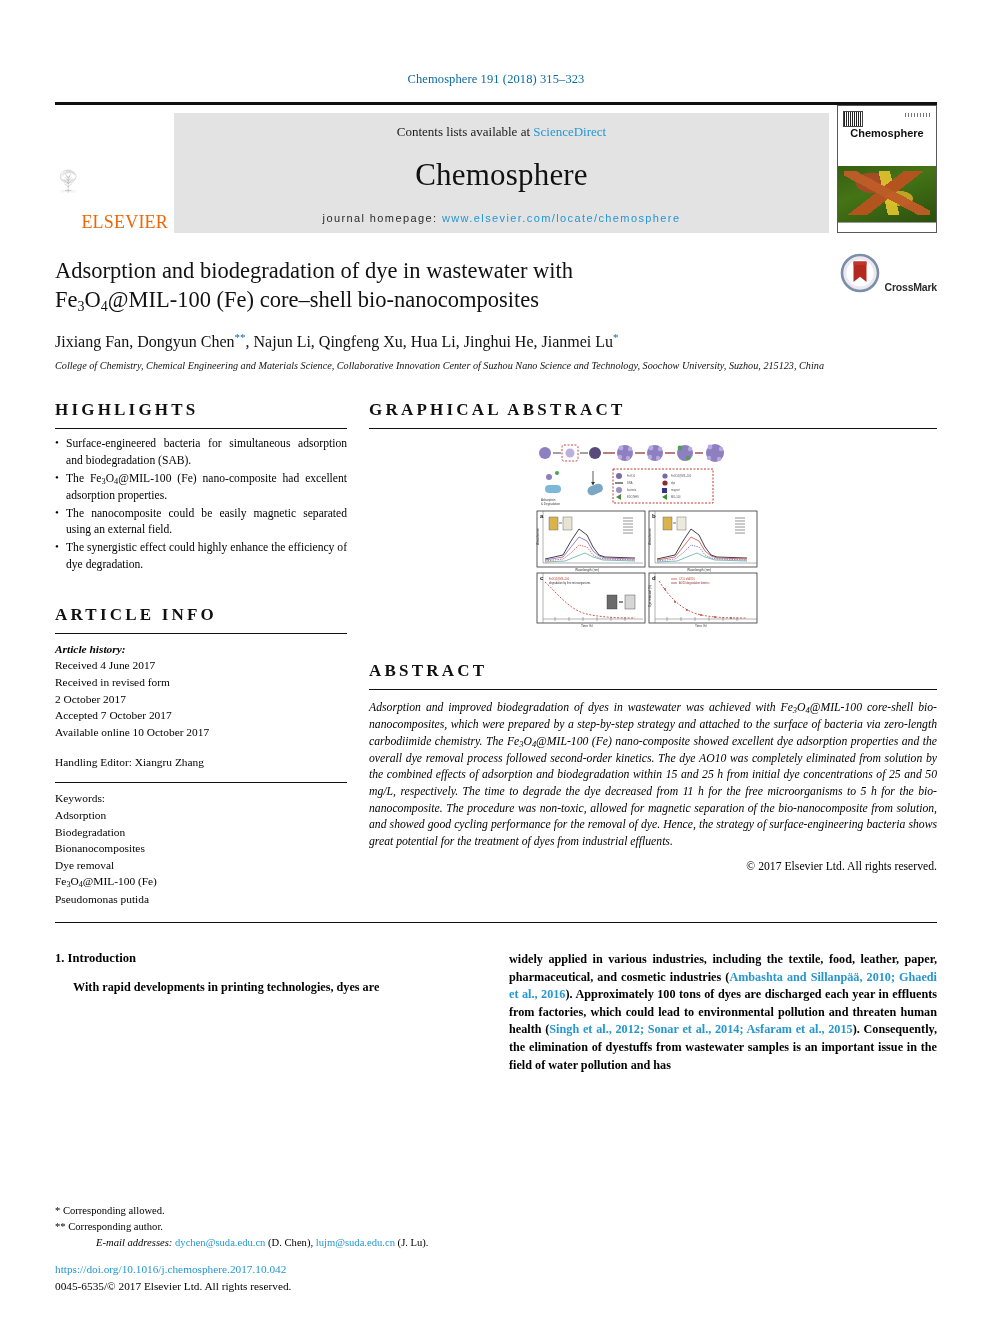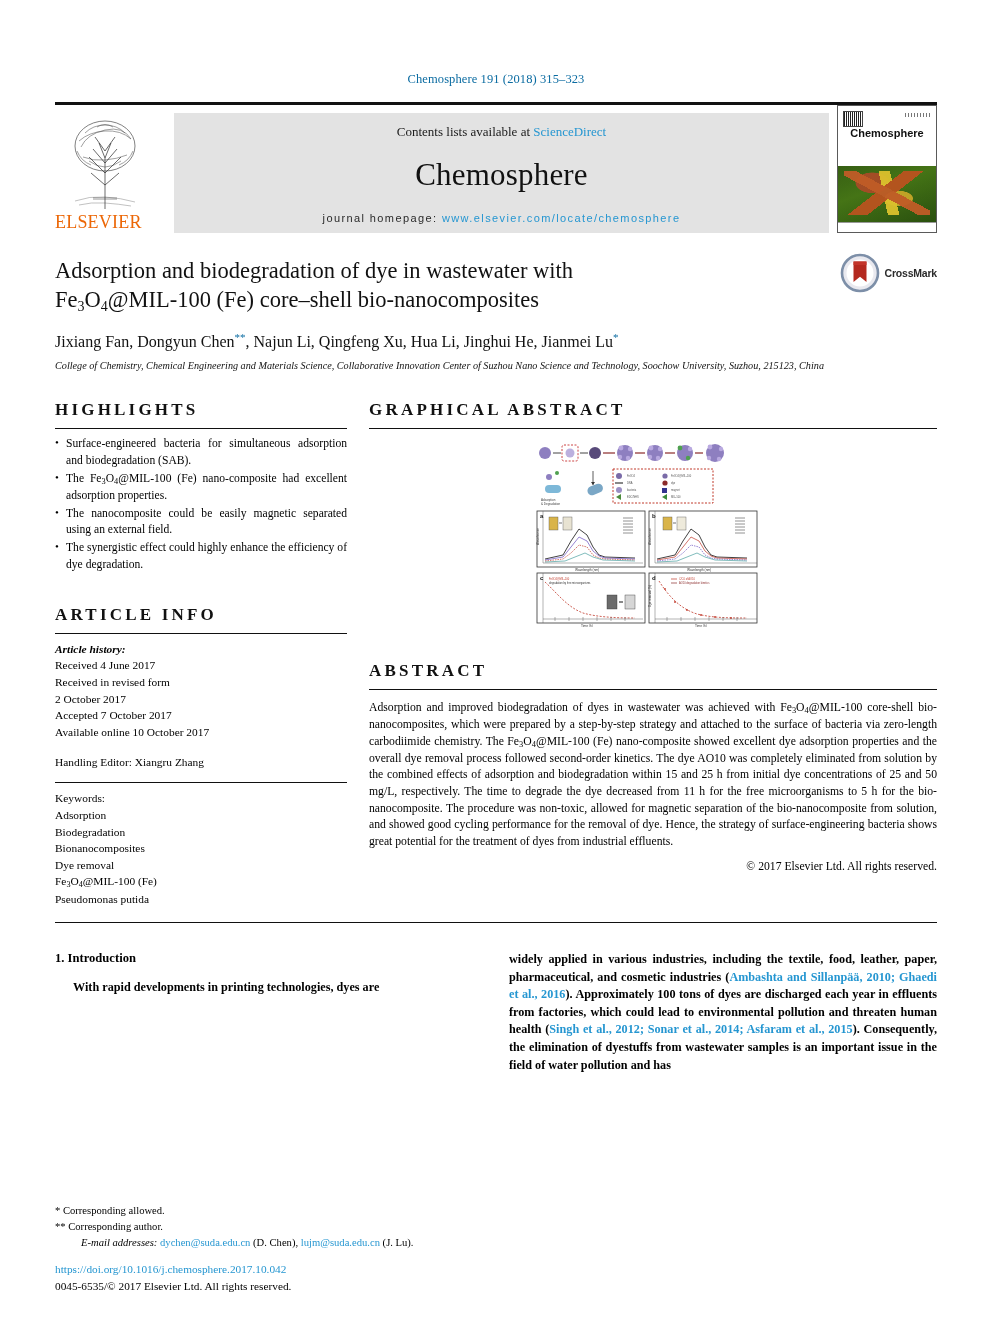--- a/index.html
+++ b/index.html
@@ -29,22 +29,22 @@
   
   .masthead {
     margin-top: 15px;
     border-top: 3px solid #111;
     display: flex;
     height: 131px;
   }
   .elsevier-logo {
     width: 113px; flex: 0 0 113px;
     position: relative;
-    display: flex; flex-direction: column;
-    justify-content: flex-end; align-items: flex-start;
+    display: flex; flex-direction: row;
+    justify-content: flex-end; align-items: flex-end;
     padding-bottom: 2px;
   }
   .elsevier-tree { width: 100px; height: 100px; }
   .elsevier-word {
     font-family: "Liberation Serif", serif;
     font-size: 18px; letter-spacing: .2px;
     color: #ec6707; font-weight: 400;
     line-height: 1;
   }
   .masthead-center {
@@ -119,21 +119,21 @@
     font-size: 16px; margin-top: 16px; color:#111;
     line-height:1.25; max-width: 760px;
   }
   .authors sup { color:#0a6ba1; font-size:11px; }
   .affiliation {
     font-size: 10.2px; font-style: italic; line-height:1.42;
     margin-top: 6px; color:#111; max-width: 880px;
   }
   .crossmark {
     position:absolute; right:0; top:20px;
-    display:flex; align-items:center; gap:5px;
+    display:flex; align-items:flex-end; gap:5px;
   }
   .crossmark svg { display:block; }
   .crossmark-text {
     font-family:"Liberation Sans", sans-serif;
     font-size: 10.5px; font-weight:700; color:#2b2b2b;
     letter-spacing:-.2px;
   }
 
   
   .band { display:flex; gap: 22px; margin-top: 19px; }
@@ -173,20 +173,21 @@
     margin-top: 8px;
     width: 100%; height: 196px;
     display:flex; align-items:flex-start; justify-content:center;
   }
   .ga-inner { width: 237px; height: 190px; }
 
   
   .abstract-body {
     font-size: 11.7px; line-height: 1.42; text-align: justify;
     padding-top: 10px;
+    font-style: italic;
   }
   .abstract-copy {
     text-align: right; font-size: 11.7px; margin-top: 10px;
   }
 
   
   .body-rule { border-top:1px solid #111; margin-top: 14px; }
   .body-cols {
     display:flex; gap: 26px; margin-top: 28px;
   }
@@ -203,21 +204,21 @@
   p.body-p.noind { text-indent: 0; }
   a.ref { color:#2596d1; text-decoration:none; }
 
   
   .footnotes {
     position:absolute; left:55px; right: 500px; bottom: 72px;
     font-size: 10.6px; line-height: 1.5;
   }
   .fn-line { padding-left: 14px; text-indent:-14px; }
   .fn-emails { padding-left: 26px; text-indent: 0; }
-  .fn-emails .it { font-style: italic; }
+  .fn-emails .it { font-style: italic; margin-left: 15px; }
   a.mail { color:#2596d1; text-decoration:none; }
 
   .doi-block {
     position:absolute; left:55px; bottom: 28px;
     font-size: 11.3px; line-height: 1.5;
   }
   .doi-link { color:#2596d1; }
 </style>
 </head>
 <body>

